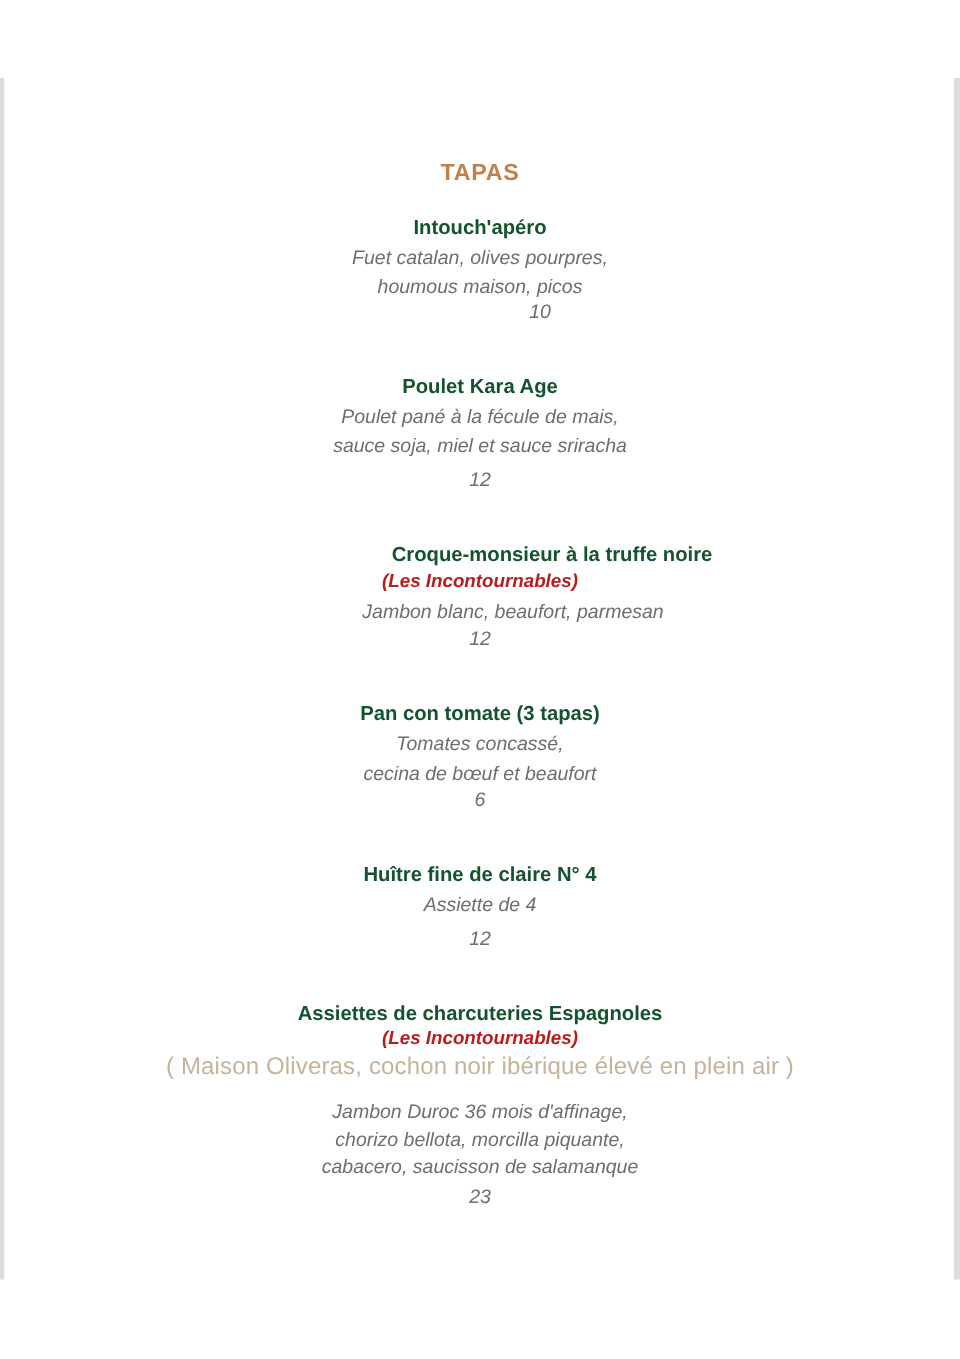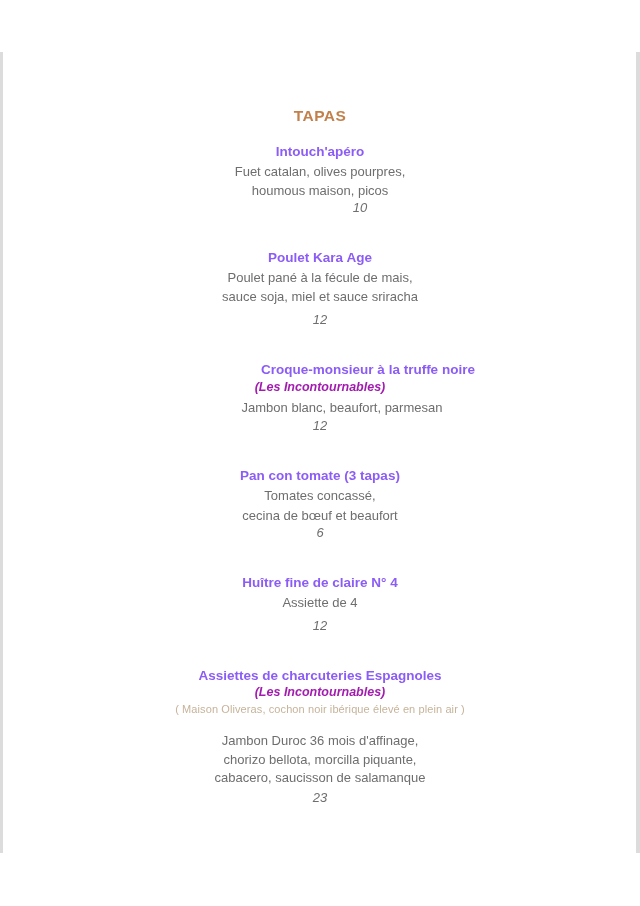--- a/index.html
+++ b/index.html
@@ -40,36 +40,37 @@
     .section-title {
       top: 107px;
       font-size: 15.5px;
       font-weight: bold;
       letter-spacing: 0.5px;
       color: #c2814a;
     }
     .item-name {
       font-size: 13.5px;
       font-weight: bold;
-      color: #8b5cf6;
+      color: #14532d;
     }
     .item-tag {
       font-size: 12.5px;
       font-style: italic;
       font-weight: bold;
-      color: #a21caf;
+      color: #b91c1c;
     }
     .item-note {
-      font-size: 11px;
+      font-size: 16px;
       color: #c6b39a;
       letter-spacing: 0.1px;
       text-align: center;
     }
     .item-desc {
       font-size: 13px;
+      font-style: italic;
       color: #6e6e6e;
       line-height: 19px;
       text-align: center;
     }
     .item-price {
       font-size: 13px;
       font-style: italic;
       color: #6e6e6e;
     }
   </style>

